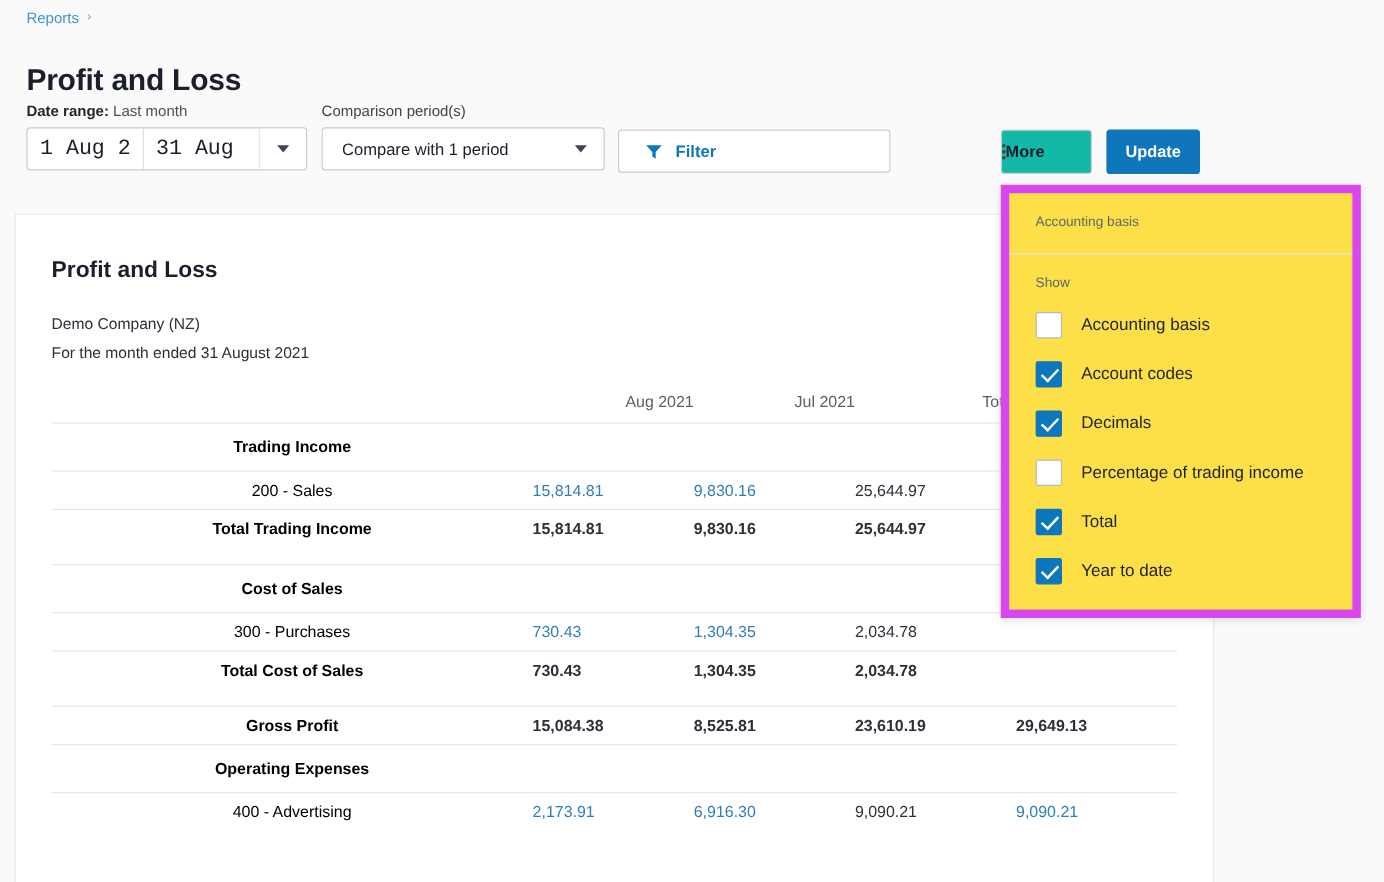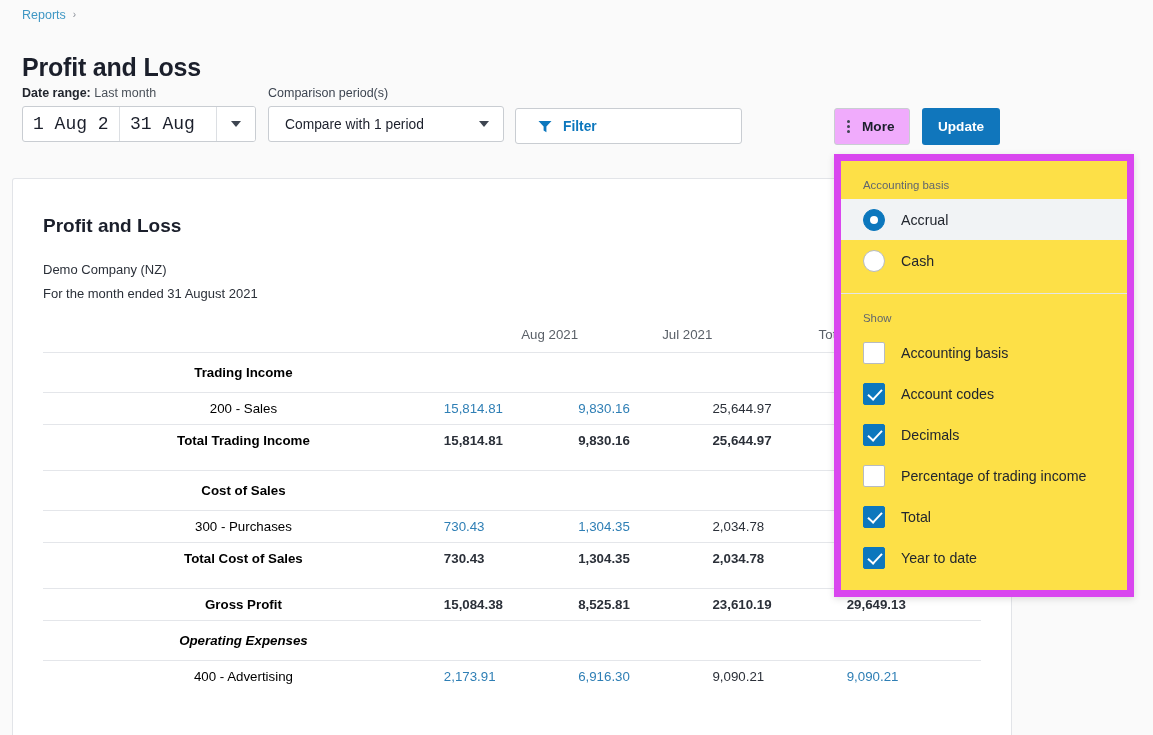--- a/index.html
+++ b/index.html
@@ -75,24 +75,24 @@
     width: 227px; height: 36px; background: #fff;
     border: 1px solid #c9cdd2; border-radius: 3px;
     display: flex; align-items: center; gap: 11px;
     padding-left: 22px; cursor: pointer;
     font-size: 13.8px; font-weight: bold; color: #0c77bd;
   }
   .funnel { display: block; }
 
   .more-btn {
     position: absolute; left: 834px; top: 108px;
-    width: 76px; height: 37px; background: #f0abfc;
+    width: 76px; height: 37px; background: #14b8a6;
     border: 1px solid #c9cdd2; border-radius: 3px;
-    display: flex; align-items: center; gap: 12px;
-    padding-left: 12px; cursor: pointer;
+    display: flex; align-items: center; gap: 0;
+    padding-left: 0; cursor: pointer;
     font-size: 13.6px; font-weight: bold; color: #1b1f2b;
     z-index: 30;
   }
   .kebab { display: flex; flex-direction: column; gap: 2px; }
   .kebab i { width: 3px; height: 3px; border-radius: 50%; background: #3d4551; display: block; }
 
   .update-btn {
     position: absolute; left: 922px; top: 108px;
     width: 78px; height: 37px;
     background: #1076bc; border: none; border-radius: 3px;
@@ -315,21 +315,21 @@
             <td></td>
             <td></td>
           </tr>
           <tr class="r">
             <td class="label ind0 bold">Gross Profit</td>
             <td class="num bold">15,084.38</td>
             <td class="num bold">8,525.81</td>
             <td class="num bold">23,610.19</td>
             <td class="num bold">29,649.13</td>
           </tr>
-          <tr class="r section" style="height: 40px; font-style: italic;">
+          <tr class="r section" style="height: 40px;">
             <td class="label sec-title">Operating Expenses</td>
             <td class="num"></td>
             <td class="num"></td>
             <td class="num"></td>
             <td class="num"></td>
           </tr>
           <tr class="r">
             <td class="label ind1">400 - Advertising</td>
             <td class="num"><span class="lnk">2,173.91</span></td>
             <td class="num"><span class="lnk">6,916.30</span></td>
@@ -337,30 +337,20 @@
             <td class="num"><span class="lnk">9,090.21</span></td>
           </tr>
         </tbody>
     </table>
   </div>
 
   <div class="panel">
 
     <div class="panel-group div">
       <div class="panel-caption">Accounting basis</div>
-      <div id="basis-list">
-          <div class="opt selected">
-            <span class="radio on"></span>
-            <span class="opt-label">Accrual</span>
-          </div>
-          <div class="opt">
-            <span class="radio"></span>
-            <span class="opt-label">Cash</span>
-          </div>
-        </div>
     </div>
 
     <div class="panel-group">
       <div class="panel-caption">Show</div>
       <div id="show-list">
           <div class="opt">
             <span class="cbox"></span>
             <span class="opt-label">Accounting basis</span>
           </div>
           <div class="opt">

